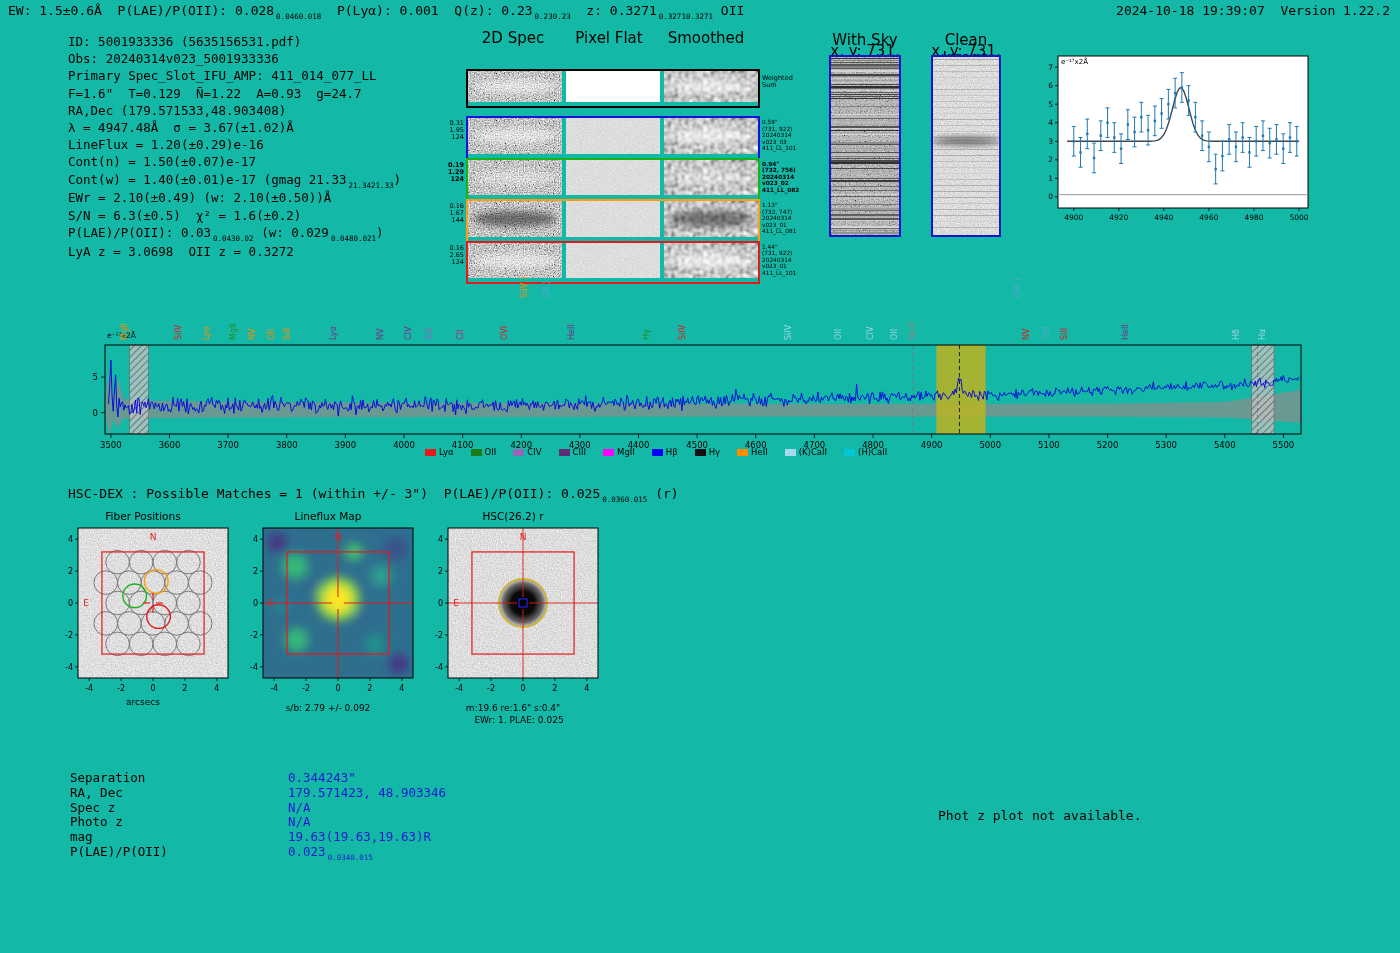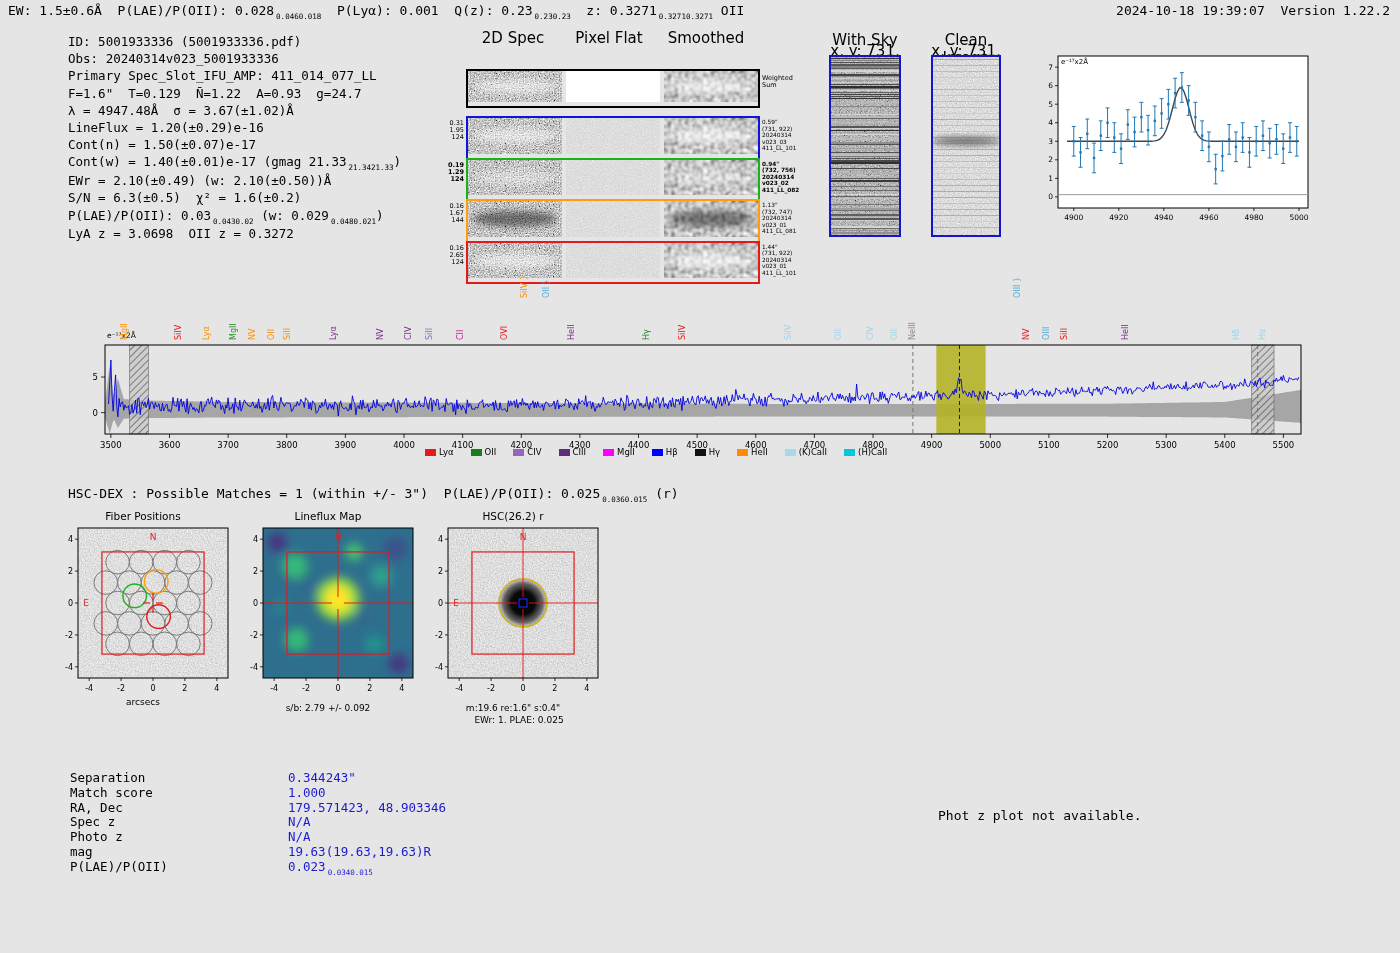--- a/index.html
+++ b/index.html
@@ -1,16 +1,16 @@
 <!DOCTYPE html>
 <html><head>
 <meta charset="utf-8">
 <style>
   html,body{margin:0;padding:0;background:#fff;}
-  .page{position:relative;width:1400px;height:953px;background:#e5e5e5;overflow:hidden;
+  .page{position:relative;width:1400px;height:953px;background:#14b8a6;overflow:hidden;
         font-family:"DejaVu Sans",sans-serif;color:#000;}
   .abs{position:absolute;}
   .hdr{font-family:"DejaVu Sans Mono",monospace;font-size:13px;white-space:pre;}
   .info-line{font-family:"DejaVu Sans Mono",monospace;font-size:12.5px;line-height:17.2px;white-space:pre;}
   .frac{display:inline-flex;flex-direction:row;font-size:7.5px;line-height:7.8px;
         vertical-align:-4px;margin-left:2px;text-align:left;}
   .colhdr{width:94px;text-align:center;font-size:15px;}
   .smhdr{text-align:center;font-size:15px;}
   .cut-title{width:190px;text-align:center;font-size:10.5px;}
   .cut-cap{width:190px;text-align:center;font-size:9px;}
@@ -93,24 +93,25 @@
       <clipPath id="clip-cut" clipPathUnits="userSpaceOnUse">
         <rect x="30" y="4" width="150" height="150"></rect>
       </clipPath>
     </defs>
   </svg>
 
   <div id="header-line" class="abs hdr" style="left:8px;top:3px"><span>EW: 1.5±0.6Å  P(LAE)/P(OII): 0.028</span><span class="frac"><span>0.046</span><span>0.018</span></span><span>  P(Lyα): 0.001  Q(z): 0.23</span><span class="frac"><span>0.23</span><span>0.23</span></span><span>  z: 0.3271</span><span class="frac"><span>0.3271</span><span>0.3271</span></span><span> OII</span></div>
   <div class="abs hdr" style="right:10px;top:3px">2024-10-18 19:39:07  Version 1.22.2</div>
 
   <div id="info-block" class="abs" style="left:68px;top:33px">
-      <div class="info-line"><span>ID: 5001933336 (5001933336.pdf)</span></div>
+      <div class="info-line"><span>ID: 5001933336 (5635156531.pdf)</span></div>
       <div class="info-line"><span>Obs: 20240314v023_5001933336</span></div>
       <div class="info-line"><span>Primary Spec_Slot_IFU_AMP: 411_014_077_LL</span></div>
       <div class="info-line"><span>F=1.6"  T=0.129  N̄=1.22  A=0.93  g=24.7</span></div>
+      <div class="info-line"><span>RA,Dec (179.571533,48.903408)</span></div>
       <div class="info-line"><span>λ = 4947.48Å  σ = 3.67(±1.02)Å</span></div>
       <div class="info-line"><span>LineFlux = 1.20(±0.29)e-16</span></div>
       <div class="info-line"><span>Cont(n) = 1.50(±0.07)e-17</span></div>
       <div class="info-line"><span>Cont(w) = 1.40(±0.01)e-17 (gmag 21.33</span><span class="frac"><span>21.34</span><span>21.33</span></span><span>)</span></div>
       <div class="info-line"><span>EWr = 2.10(±0.49) (w: 2.10(±0.50))Å</span></div>
       <div class="info-line"><span>S/N = 6.3(±0.5)  χ² = 1.6(±0.2)</span></div>
       <div class="info-line"><span>P(LAE)/P(OII): 0.03</span><span class="frac"><span>0.043</span><span>0.02</span></span><span> (w: 0.029</span><span class="frac"><span>0.048</span><span>0.021</span></span><span>)</span></div>
       <div class="info-line"><span>LyA z = 3.0698  OII z = 0.3272</span></div>
     </div>
 
@@ -798,21 +799,20 @@
       <text x="25" y="17.97021276595745" font-size="8" text-anchor="end" fill="#000" font-family="&quot;DejaVu Sans&quot;, sans-serif">4</text>
     </svg>
 
   <div class="abs cut-cap" style="left:48px;top:697px">arcsecs</div>
   <div class="abs cut-cap" style="left:233px;top:703px">s/b: 2.79 +/- 0.092</div>
   <div class="abs cut-cap" style="left:418px;top:703px">m:19.6 re:1.6" s:0.4"</div>
   <div class="abs cut-cap" style="left:424px;top:715px">EWr: 1. PLAE: 0.025</div>
 
   <div id="match-table" class="abs" style="left:70px;top:771px">
       <div class="mt-row"><span class="mt-label">Separation</span><span class="mt-value"><span>0.344243"</span></span></div>
-      <div class="mt-row"><span class="mt-label">Match score</span><span class="mt-value"><span>1.000</span></span></div>
       <div class="mt-row"><span class="mt-label">RA, Dec</span><span class="mt-value"><span>179.571423, 48.903346</span></span></div>
       <div class="mt-row"><span class="mt-label">Spec z</span><span class="mt-value"><span>N/A</span></span></div>
       <div class="mt-row"><span class="mt-label">Photo z</span><span class="mt-value"><span>N/A</span></span></div>
       <div class="mt-row"><span class="mt-label">mag</span><span class="mt-value"><span>19.63(19.63,19.63)R</span></span></div>
       <div class="mt-row"><span class="mt-label">P(LAE)/P(OII)</span><span class="mt-value"><span>0.023</span><span class="frac"><span>0.034</span><span>0.015</span></span></span></div>
     </div>
   <div class="abs hdr" style="left:938px;top:808px">Phot z plot not available.</div>
 </div>
 
 </body></html>

